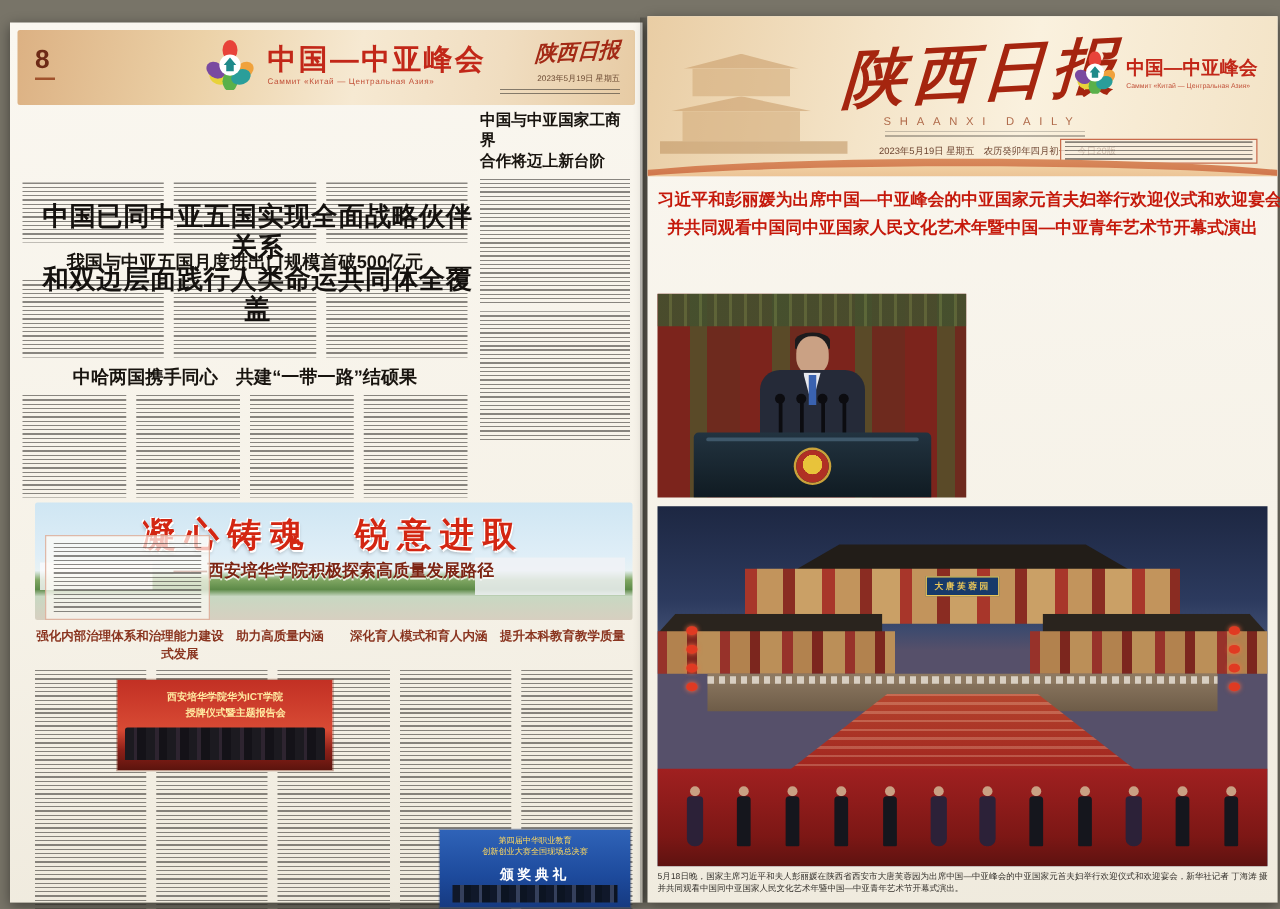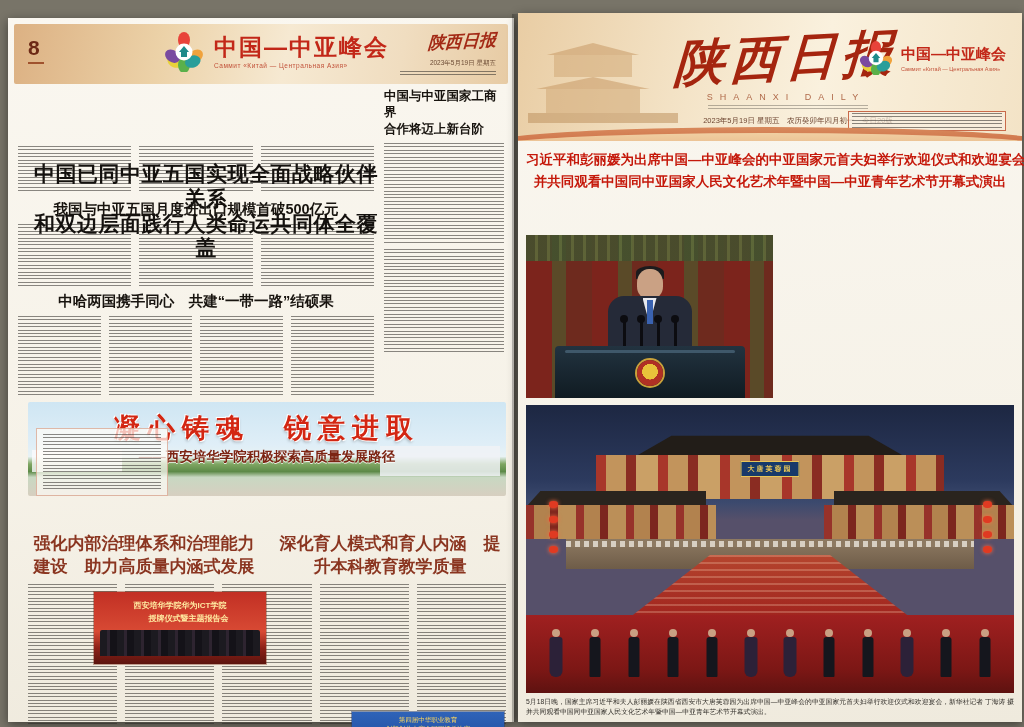--- a/index.html
+++ b/index.html
@@ -53,21 +53,21 @@
   .fphoto .bldg{position:absolute;bottom:24px;height:22px;background:rgba(250,250,252,.8);}
   .fphoto .b1{left:4px;width:90px;} .fphoto .b2{right:6px;width:120px;height:30px;bottom:20px;background:rgba(240,242,246,.85);}
   .ftitle{position:absolute;left:0;right:0;top:8px;text-align:center;font-size:27px;font-weight:bold;
           color:#d32612;letter-spacing:7px;text-shadow:1px 1px 0 #fff,-1px -1px 0 #fff,0 2px 3px rgba(0,0,0,.25);}
   .fsub{position:absolute;left:0;right:0;top:46px;text-align:center;font-size:13.5px;font-weight:bold;color:#7c2413;
         text-shadow:0 1px 0 rgba(255,255,255,.8);}
   .fquote{position:absolute;left:8px;top:26px;width:118px;height:56px;background:rgba(255,252,246,.72);
           border:1px solid rgba(200,120,90,.5);padding:5px 6px;}
   .fquote .tf{height:100%;}
   .fsubrow{display:flex;gap:14px;margin-top:6px;}
-  .fsubrow div{flex:1;text-align:center;font-size:17px;font-weight:bold;color:#8a3520;margin-top:30px;}
+  .fsubrow div{flex:1;text-align:center;font-size:10px;font-weight:bold;color:#8a3520;}
   .fbody{position:relative;margin-top:6px;height:196px;}
   .fbody .cols{height:100%;}
   .redphoto{position:absolute;left:66px;top:8px;width:172px;height:72px;
             background:linear-gradient(to bottom,#c23024 0%,#d84a34 55%,#8c2018 78%,#5c140e 100%);
             box-shadow:0 0 0 1px rgba(120,40,20,.4);color:#ffe9a0;text-align:center;}
   .redphoto .l1{font-size:8px;font-weight:bold;padding-top:8px;}
   .redphoto .l2{font-size:8px;font-weight:bold;margin-top:2px;margin-left:17px;}
   .redphoto .crowd{position:absolute;left:6px;right:6px;bottom:8px;height:26px;
             background:repeating-linear-gradient(to right,#1c1a20 0 7px,#2e2430 7px 10px,#141218 10px 17px);border-radius:2px 2px 0 0;}
   .bluephoto{position:absolute;right:2px;top:128px;width:152px;height:62px;

